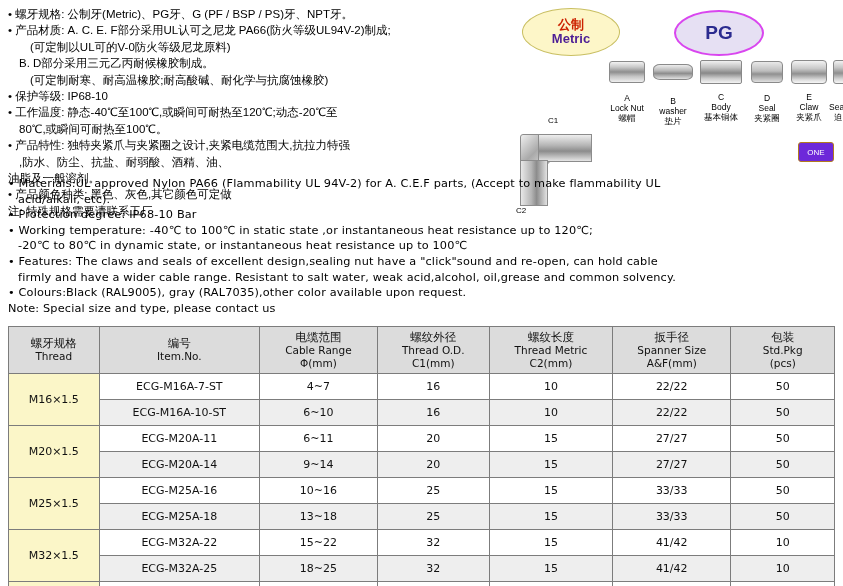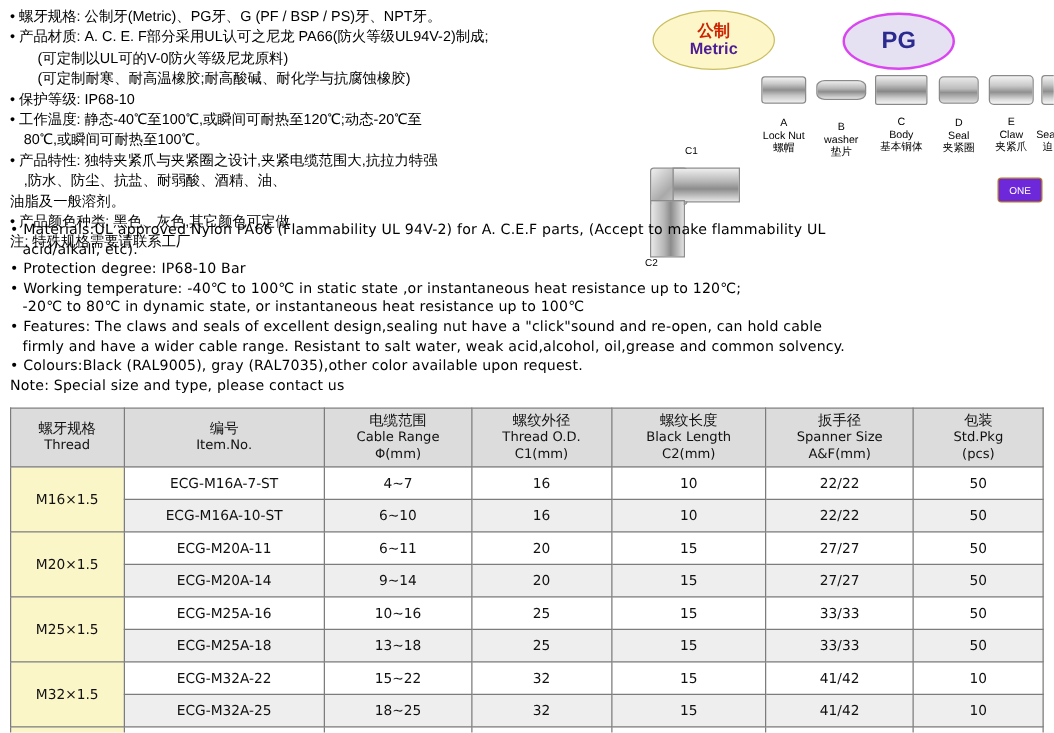--- a/index.html
+++ b/index.html
@@ -146,20 +146,21 @@
 </style>
 </head>
 <body>
 
 <div class="page">
 
   <div class="cn-block">
     <div class="cn-line">• 螺牙规格: 公制牙(Metric)、PG牙、G (PF / BSP / PS)牙、NPT牙。</div>
     <div class="cn-line">• 产品材质: A. C. E. F部分采用UL认可之尼龙 PA66(防火等级UL94V-2)制成;</div>
     <div class="cn-line ind2">(可定制以UL可的V-0防火等级尼龙原料)</div>
+    <div class="cn-line ind">B. D部分采用三元乙丙耐候橡胶制成。</div>
     <div class="cn-line ind2">(可定制耐寒、耐高温橡胶;耐高酸碱、耐化学与抗腐蚀橡胶)</div>
     <div class="cn-line">• 保护等级: IP68-10</div>
     <div class="cn-line">• 工作温度: 静态-40℃至100℃,或瞬间可耐热至120℃;动态-20℃至</div>
     <div class="cn-line ind">80℃,或瞬间可耐热至100℃。</div>
     <div class="cn-line">• 产品特性: 独特夹紧爪与夹紧圈之设计,夹紧电缆范围大,抗拉力特强</div>
     <div class="cn-line ind">,防水、防尘、抗盐、耐弱酸、酒精、油、</div>
     <div class="cn-line">油脂及一般溶剂。</div>
     <div class="cn-line">• 产品颜色种类: 黑色、灰色,其它颜色可定做</div>
     <div class="cn-line">注: 特殊规格需要请联系工厂</div>
   </div>
@@ -273,21 +274,21 @@
           <span class="en">Cable Range</span>
           <span class="en">Φ(mm)</span>
         </th>
         <th style="width:112px;">
           <span class="cn">螺纹外径</span>
           <span class="en">Thread O.D.</span>
           <span class="en">C1(mm)</span>
         </th>
         <th style="width:124px;">
           <span class="cn">螺纹长度</span>
-          <span class="en">Black Length</span>
+          <span class="en">Thread Metric</span>
           <span class="en">C2(mm)</span>
         </th>
         <th style="width:118px;">
           <span class="cn">扳手径</span>
           <span class="en">Spanner Size</span>
           <span class="en">A&amp;F(mm)</span>
         </th>
         <th style="width:103px;">
           <span class="cn">包装</span>
           <span class="en">Std.Pkg</span>

